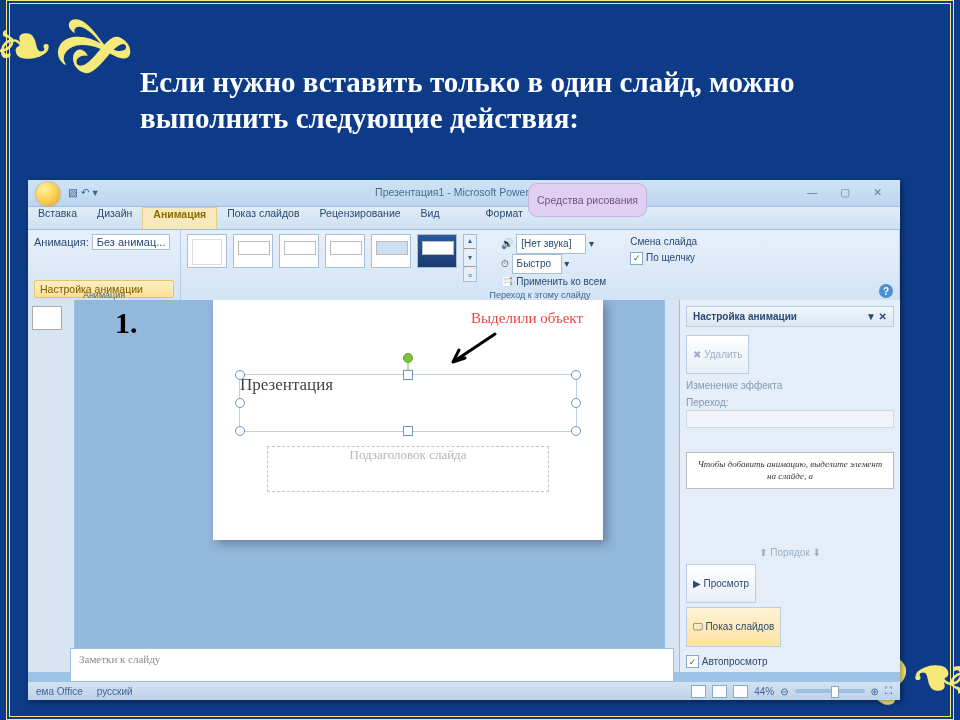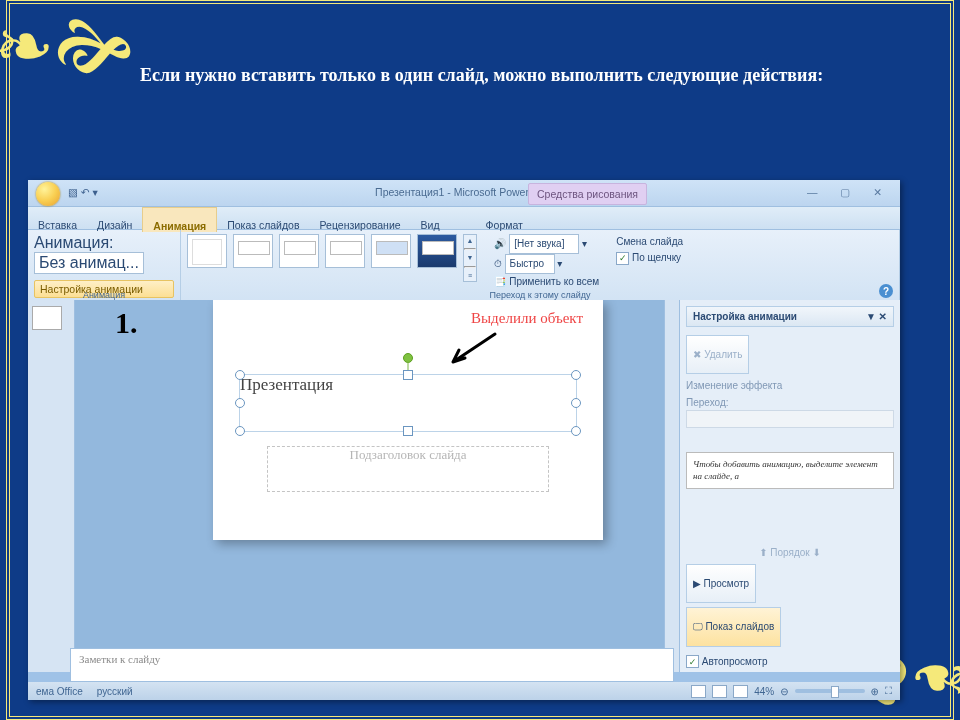--- a/index.html
+++ b/index.html
@@ -1,35 +1,35 @@
 <!DOCTYPE html>
 <html><head>
 <meta charset="utf-8">
 <style>
   body{margin:0;background:#0e3b87;font-family:"Times New Roman",serif;width:960px;height:720px;overflow:hidden;position:relative}
   .decor{position:absolute;color:#f5e97a;font-size:72px;user-select:none;pointer-events:none}
   .dec-tl{top:-6px;left:-6px}
   .dec-br{bottom:-10px;right:-10px;transform:rotate(180deg)}
   .border-line{position:absolute;border:4px double #f5e97a}
   .bd-lr{top:0;bottom:0;left:6px;right:6px}
-  .title{position:absolute;top:64px;left:140px;right:80px;color:#fff;font-size:18px;font-weight:bold;line-height:1.25}
+  .title{position:absolute;top:64px;left:140px;right:80px;color:#fff;font-size:29px;font-weight:bold;line-height:1.25}
   .app{position:absolute;top:180px;left:28px;right:60px;bottom:20px;background:#9fc2e7;font-family:"Segoe UI",Tahoma,sans-serif;font-size:10.5px;color:#333;box-shadow:2px 2px 6px rgba(0,0,0,.4)}
   .titlebar{height:26px;background:linear-gradient(#cfe3f7,#bcd5ef);position:relative;border-bottom:1px solid #9fbfe0}
   .orb{position:absolute;top:2px;left:8px;width:24px;height:24px;border-radius:50%;background:radial-gradient(circle at 35% 30%,#fff39a,#f9cf52,#e7a030);box-shadow:0 0 2px #aa7c00}
   .qat{position:absolute;top:6px;left:40px;color:#3c5f8d}
   .titletxt{position:absolute;top:6px;left:50%;transform:translateX(-50%);color:#4a6b91}
-  .titlegroup{position:absolute;top:3px;left:500px;background:#e0cff2;border:1px solid #c7b4de;padding:4px 8px;border-radius:2px;color:#6d547f}
+  .titlegroup{position:absolute;top:3px;left:500px;background:#e0cff2;border:1px solid #c7b4de;padding:10px 8px;border-radius:9px;color:#6d547f}
   .winbtns{position:absolute;top:6px;right:8px;color:#5a7aa0;letter-spacing:10px}
   .tabs{height:22px;background:linear-gradient(#e0edf8,#cde0f2);display:flex;border-bottom:1px solid #9fbfe0}
-  .tab{padding:12px 10px;color:#2b4a73;cursor:default}
+  .tab{padding:0 10px;color:#2b4a73;cursor:default}
   .tab.active{background:#f9e7bd;border:1px solid #e7cd8c;border-bottom:none;color:#8b6c00;font-weight:bold}
   .ribbon{height:72px;background:linear-gradient(#e7f0fa,#d2e3f4);display:flex;border-bottom:1px solid #8fb4d8}
   .rgroup{border-right:1px solid #b5cee6;padding:4px 6px;display:flex;flex-direction:column;justify-content:space-between;gap:4px;position:relative}
   .rgrouplabel{position:absolute;bottom:2px;left:0;right:0;text-align:center;font-size:9px;color:#406692}
-  .animctrl{font-size:16px;color:#2b4a73}
+  .animctrl{font-size:11px;color:#2b4a73}
   .dropdown{background:#fff;border:1px solid #a6bfd8;padding:1px 4px;display:inline-block;min-width:60px}
   .btn{background:linear-gradient(#feefc7,#fcdf94);border:1px solid #e7c362;padding:2px 5px;border-radius:2px;color:#7a5c00;cursor:default}
   .thumbs{display:flex;gap:6px}
   .thumb{width:38px;height:32px;background:#fff;border:1px solid #a6bfd8}
   .thumb .mini{margin:6px 4px;height:12px;background:#2a3f5c;position:relative}
   .thumb .mini::after{content:"";position:absolute;right:-2px;bottom:-2px;width:100%;height:100%;background:#fff;border:1px solid #bbb}
   .thumb.fade .mini::after{background:#cfe0f5}
   .thumb.blue{background:linear-gradient(#2c5aa0,#1a3a6e)}
   .thumb.blue .mini{background:#cfe0f5}
   .transctrl{font-size:10px;color:#2b4a73;line-height:1.6}
@@ -55,21 +55,21 @@
   .htl{top:-5px;left:-5px}.htr{top:-5px;right:-5px}.hbl{bottom:-5px;left:-5px}.hbr{bottom:-5px;right:-5px}
   .rot{position:absolute;top:-22px;left:50%;transform:translateX(-50%);width:8px;height:8px;border-radius:50%;background:#7fc241;border:1px solid #5ea020}
   .rotline{position:absolute;top:-14px;left:50%;width:1px;height:10px;background:#7fb846;transform:translateX(-50%)}
   .seltxt{text-align:left;line-height:56px;font:400 17px Tahoma;color:#444}
   .subtitle{position:absolute;top:146px;left:54px;right:54px;height:44px;border:1px dashed #c4c4c4;text-align:center;line-height:44px;font:13px Tahoma;color:#b5b5b5}
   .taskpane{width:208px;background:#e5eef8;border-left:1px solid #9fbfe0;padding:6px;position:relative;font-size:10px}
   .tphead{background:linear-gradient(#f1f6fb,#dbe7f3);border:1px solid #b5cee6;padding:4px 6px;font-weight:bold;color:#2b4a73;display:flex;justify-content:space-between;align-items:center}
   .tprow{margin:6px 0;color:#8098b5}
   .tpbtn{background:linear-gradient(#fff,#e7eff7);border:1px solid #b5cee6;padding:13px 6px;display:inline-block;color:#9bb0c9}
   .tpselect{background:#f0f4f8;border:1px solid #cdd9e6;height:16px;margin-top:2px}
-  .hintbox{background:#fff;border:1px solid #bbb;padding:6px;text-align:left;font:italic 9px/1.3 Tahoma;color:#333;margin-top:24px}
+  .hintbox{background:#fff;border:1px solid #bbb;padding:6px;text-align:center;font:italic 9px/1.3 Tahoma;color:#333;margin-top:24px}
   .tpfoot{position:absolute;bottom:4px;left:6px;right:6px}
   .tpfoot .tpbtn{margin:2px 0;display:inline-block;color:#2b4a73}
   .autochk{margin-top:6px;color:#2b4a73}
   .notes{position:absolute;bottom:18px;left:42px;right:226px;height:24px;background:#fff;border:1px solid #9fbfe0;padding:4px 8px;font:11px Tahoma;color:#8a8a8a}
   .status{position:absolute;bottom:0;left:0;right:0;height:18px;background:linear-gradient(#d4e3f2,#bcd2e9);display:flex;align-items:center;padding:0 8px;color:#406692;font-size:10px;gap:14px}
   .status .r{margin-left:auto;display:flex;align-items:center;gap:6px}
   .viewbtn{width:13px;height:11px;border:1px solid #8aa8c8;background:#fff}
   .zoom{width:70px;height:4px;background:#9fbfe0;position:relative;border-radius:2px}
   .zoom::after{content:"";position:absolute;top:-3px;left:36px;width:6px;height:10px;background:#fff;border:1px solid #8aa8c8}
 </style>
@@ -106,21 +106,21 @@
     <div class="rgroup" style="width:140px">
       <div class="animctrl">
         <span>Анимация:</span>
         <span class="dropdown">Без анимац...</span>
       </div>
       <div class="btn">Настройка анимации</div>
       <div class="rgrouplabel">Анимация</div>
     </div>
 
     <div class="rgroup" style="flex:1">
-      <div style="display:flex;gap:17px;height:48px">
+      <div style="display:flex;gap:24px;height:48px">
         <div class="thumbs">
           <div class="thumb">
               <div style="margin:4px;height:24px;border:1px solid #ddd"></div>
             </div>
           <div class="thumb">
               <div class="mini"></div>
             </div>
           <div class="thumb">
               <div class="mini"></div>
             </div>

